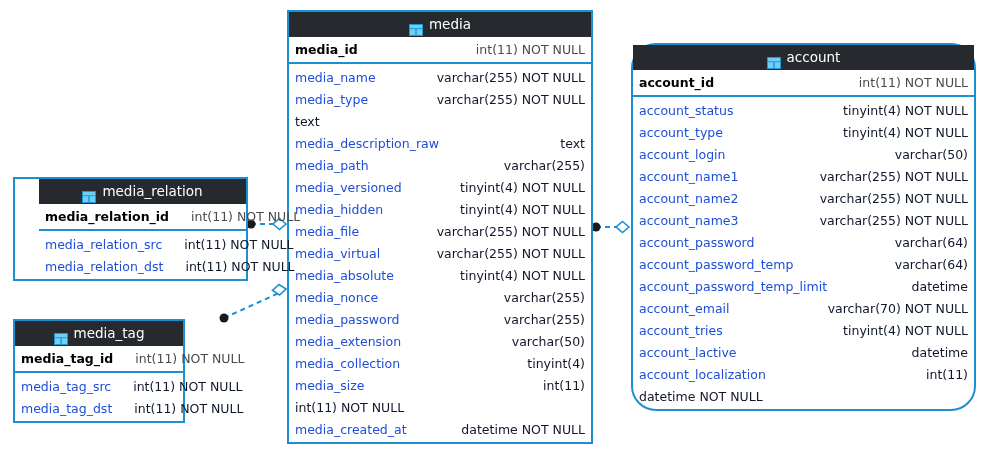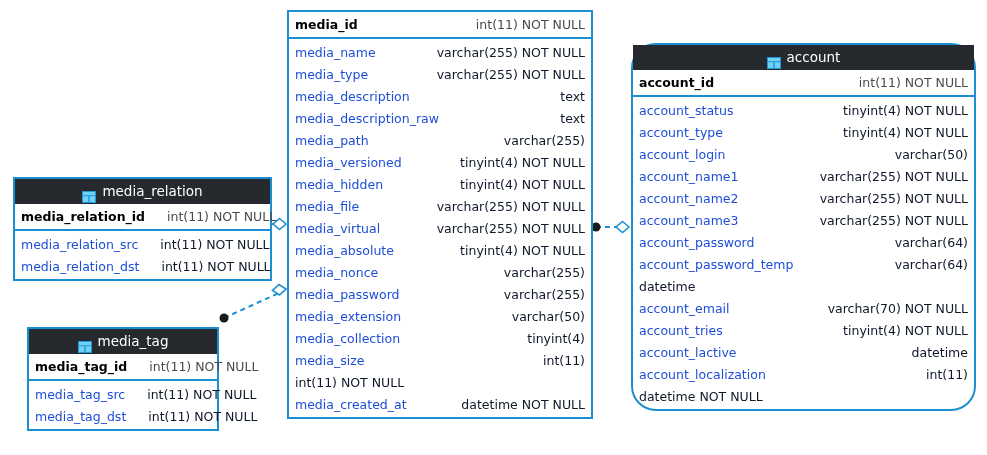--- a/index.html
+++ b/index.html
@@ -96,22 +96,22 @@
     font-weight: normal;
   }
   .fields-block {
     padding-top: 2px;
     padding-bottom: 2px;
   }
 
   
   #tbl-media          { left: 287px; top: 10px;  width: 306px; }
   #tbl-account        { left: 631px; top: 43px;  width: 345px; border-radius: 25px; }
-  #tbl-media_relation { left: 13px;  top: 177px; width: 259px; }
-  #tbl-media_tag      { left: 13px;  top: 327px; width: 192px; margin-left: 14px; }
+  #tbl-media_relation { left: 13px;  top: 177px; width: 235px; padding-left: 24px; }
+  #tbl-media_tag      { left: 13px;  top: 319px; width: 172px; }
 
   #tbl-media_relation .row,
   #tbl-media_tag .row { font-size: 12.5px; gap: 12px; }
 </style>
 </head>
 <body>
 
 <div id="canvas">
 
   <svg id="edges" viewBox="0 0 987 455" width="987" height="455" xmlns="http://www.w3.org/2000/svg">
@@ -130,37 +130,47 @@
     </g>
 
     <g>
       <line x1="596" y1="227" x2="624" y2="227" stroke="#1a8fd1" stroke-width="2" stroke-dasharray="5,4"></line>
       <circle cx="596" cy="227" r="4.5" fill="#1a1a1a"></circle>
       <polygon points="629,227 622.5,221.5 616,227 622.5,232.5" fill="#ffffff" stroke="#1a8fd1" stroke-width="1.6"></polygon>
     </g>
   </svg>
 
   <div class="table" id="tbl-media">
+    <div class="table-header">
+      <span class="tbl-icon">
+        <svg viewBox="0 0 14 12" width="14" height="12" xmlns="http://www.w3.org/2000/svg">
+          <rect x="0" y="0" width="14" height="12" fill="#2196d6"></rect>
+          <rect x="1" y="1" width="12" height="3.2" fill="#6fd0f5"></rect>
+          <rect x="1" y="5.2" width="5.3" height="5.8" fill="#6fd0f5"></rect>
+          <rect x="7.7" y="5.2" width="5.3" height="5.8" fill="#6fd0f5"></rect>
+        </svg>
+      </span>
+      <span>media</span>
+    </div>
     <div class="pk-block">
       <div class="row pk">
         <span class="col-name">media_id</span>
         <span class="col-type">int(11) NOT NULL</span>
       </div>
     </div>
     <div class="fields-block">
       <div class="row">
           <span class="col-name">media_name</span>
           <span class="col-type">varchar(255) NOT NULL</span>
         </div>
       <div class="row">
           <span class="col-name">media_type</span>
           <span class="col-type">varchar(255) NOT NULL</span>
         </div>
       <div class="row">
-          <span class="col-name">media_description</span>
           <span class="col-type">text</span>
         </div>
       <div class="row">
           <span class="col-name">media_description_raw</span>
           <span class="col-type">text</span>
         </div>
       <div class="row">
           <span class="col-name">media_path</span>
           <span class="col-type">varchar(255)</span>
         </div>
@@ -259,20 +269,21 @@
         </div>
       <div class="row">
           <span class="col-name">account_password</span>
           <span class="col-type">varchar(64)</span>
         </div>
       <div class="row">
           <span class="col-name">account_password_temp</span>
           <span class="col-type">varchar(64)</span>
         </div>
       <div class="row">
+          <span class="col-name">account_password_temp_limit</span>
           <span class="col-type">datetime</span>
         </div>
       <div class="row">
           <span class="col-name">account_email</span>
           <span class="col-type">varchar(70) NOT NULL</span>
         </div>
       <div class="row">
           <span class="col-name">account_tries</span>
           <span class="col-type">tinyint(4) NOT NULL</span>
         </div>

